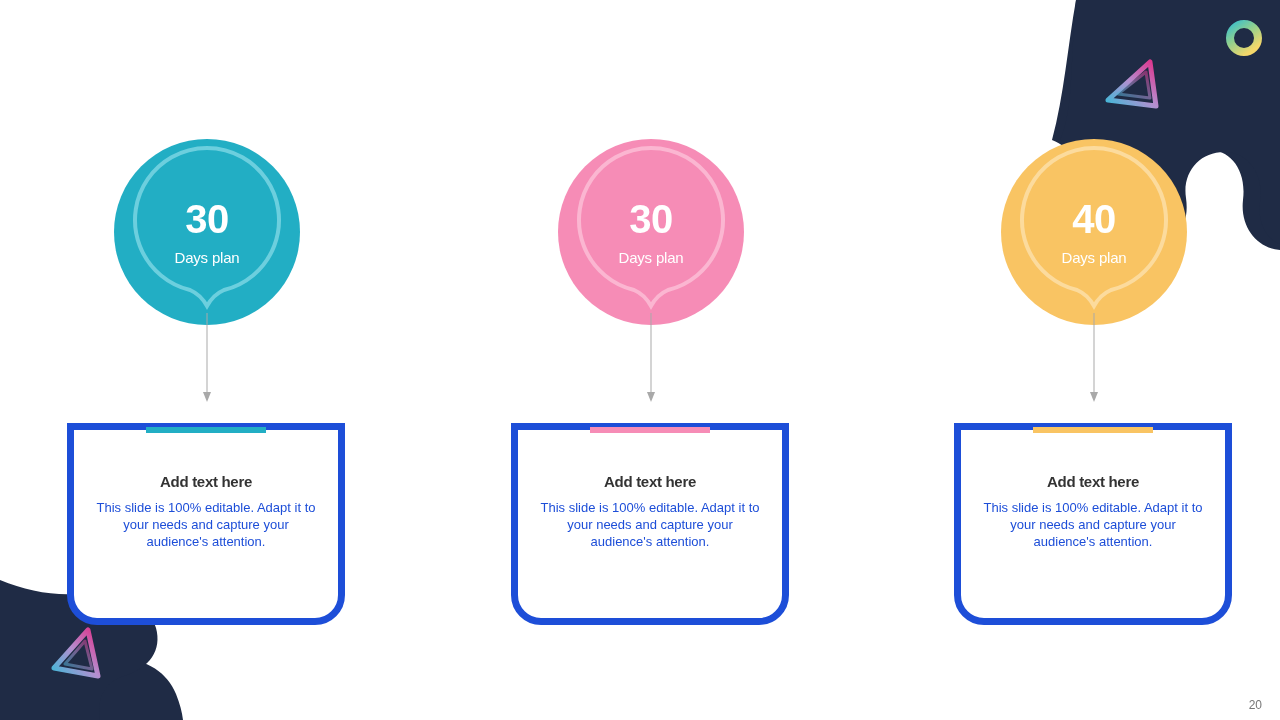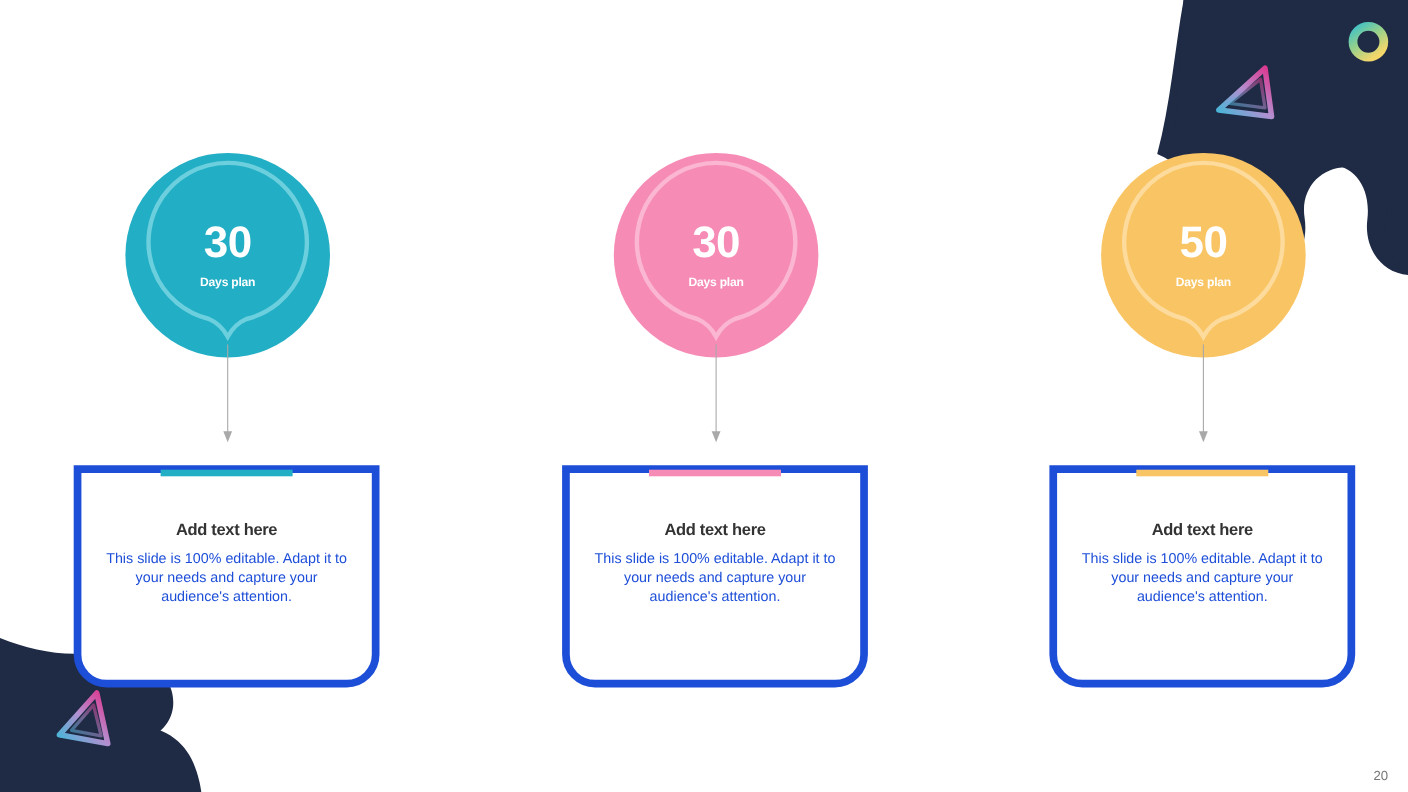--- a/index.html
+++ b/index.html
@@ -101,22 +101,22 @@
     justify-content: center;
     color: #ffffff;
   }
   .badge-num {
     font-size: 40px;
     font-weight: bold;
     line-height: 1;
     letter-spacing: -0.5px;
   }
   .badge-label {
-    font-size: 11px;
-    font-weight: bold;
+    font-size: 15px;
+    font-weight: normal;
     line-height: 1;
     margin-top: 11px;
     letter-spacing: -0.2px;
   }
 
   
   .connector {
     position: absolute;
     left: 50%;
     top: 313px;
@@ -267,21 +267,21 @@
     </div>
   </div>
 
   <div class="col col-2">
     <div class="badge">
       <svg viewBox="0 0 186 186">
         <circle cx="93" cy="93" r="93" fill="#f9c463"></circle>
         <path d="M93,167 C88,158 83,154 76,151 A72,72 0 1 1 110,151 C103,154 98,158 93,167 Z" fill="none" stroke-width="4" stroke="#fcdb9d"></path>
       </svg>
       <div class="badge-text">
-        <div class="badge-num">50</div>
+        <div class="badge-num">40</div>
         <div class="badge-label">Days plan</div>
       </div>
     </div>
     <svg class="connector" viewBox="0 0 12 90">
       <line x1="6" y1="0" x2="6" y2="80" stroke="#a9a9a9" stroke-width="1"></line>
       <path d="M2,79 L6,89 L10,79 Z" fill="#a9a9a9"></path>
     </svg>
     <div class="card">
       <div class="card-bar" style="background: rgb(249, 196, 99);"></div>
       <div class="card-heading">Add text here</div>

